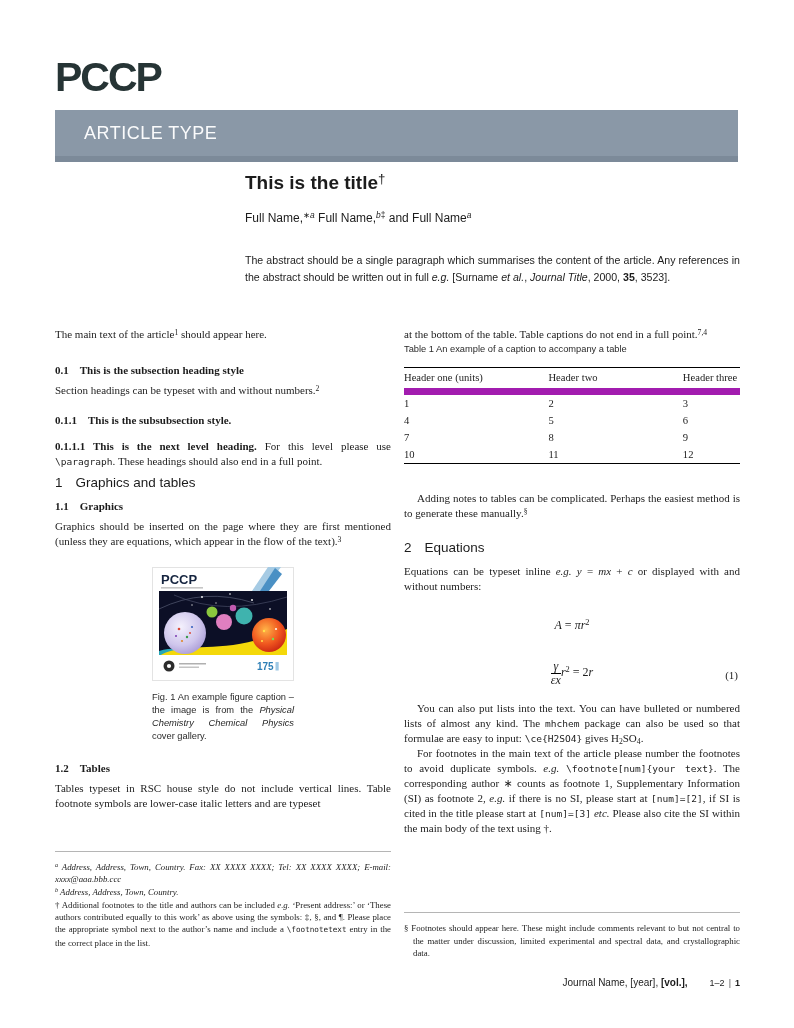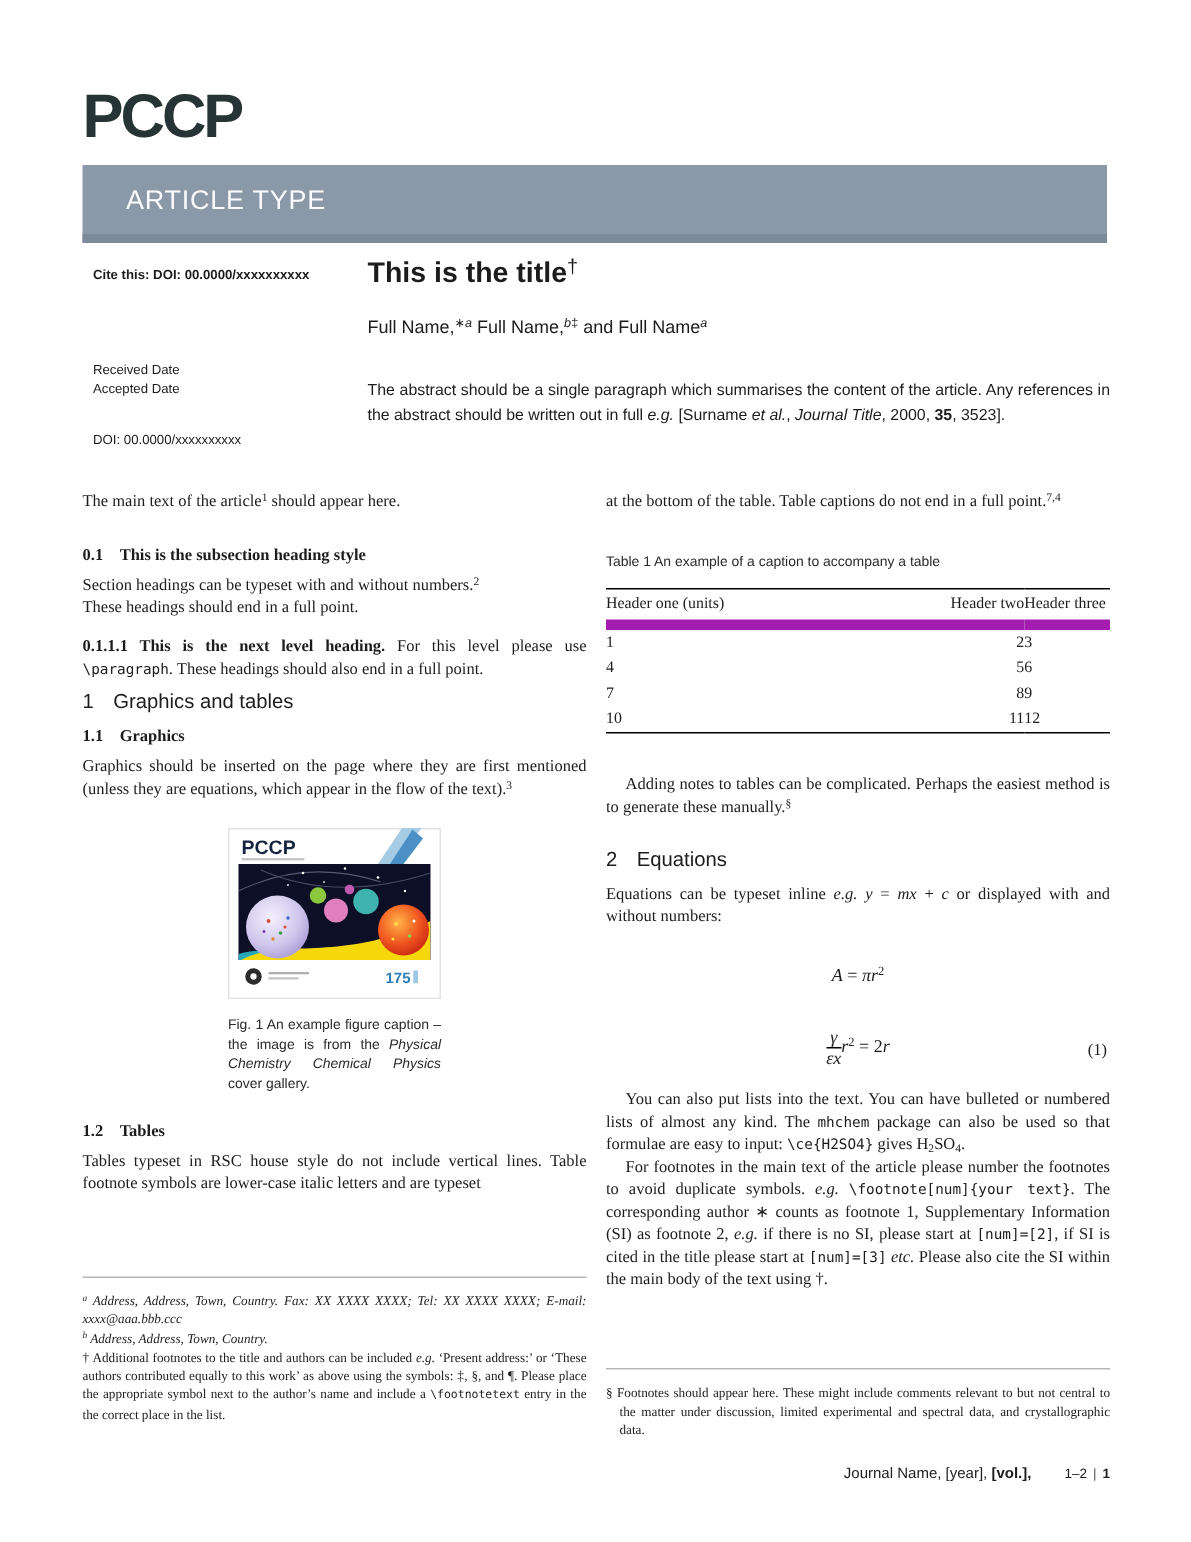--- a/index.html
+++ b/index.html
@@ -39,42 +39,42 @@
   .h-sub{font-weight:bold;font-size:11px;}
   .h-sub .h-num{display:inline-block;margin-right:11px;}
   .h-section{font-family:"Liberation Sans",sans-serif;font-size:13.5px;font-weight:normal;}
   .h-section .h-num{display:inline-block;margin-right:13px;}
   .m-h01{margin:21px 0 5px;}
   .m-h011{margin:15px 0 9px;}
   .m-run{margin-top:11px;}
   .m-sec1{margin:6px 0 9px;}
   .m-h11{margin:2px 0 5px;}
   .m-h12{margin:18px 0 5px;}
-  .m-tabcap{margin-top:25px;}
+  .m-tabcap{}
   .m-notes{margin-top:27px;}
   .m-sec2{margin:19px 0 9px;}
   
   .rt-it{font-style:italic;}
   .rt-bd{font-weight:bold;}
   .rt-sup{font-size:70%;position:relative;top:-.45em;line-height:0;}
   .rt-sub{font-size:70%;position:relative;top:.25em;line-height:0;}
   .rt-mono{font-family:"DejaVu Sans Mono",monospace;font-size:87%;}
   
   .figure-wrap{width:142px;margin:18px auto 10px;}
   .fig-caption{font-family:"Liberation Sans",sans-serif;font-size:9.3px;line-height:13px;
                text-align:justify;color:#2a2a2a;margin-top:6px;}
   
   .table-caption{font-family:"Liberation Sans",sans-serif;font-size:9.3px;color:#2a2a2a;}
   table.data{width:100%;border-collapse:collapse;margin-top:10px;font-size:10.6px;
              border-top:1.5px solid #000;border-bottom:1.5px solid #000;}
   table.data th{font-weight:normal;text-align:left;border-bottom:7px solid #a21caf;
                 padding:2px 0 3px;}
   table.data td{padding:1px 0;}
   table.data th:nth-child(1),table.data td:nth-child(1){width:43%;}
-  table.data th:nth-child(2),table.data td:nth-child(2){width:40%;text-align:right;}
+  table.data th:nth-child(2),table.data td:nth-child(2){width:40%;}
   table.data th:nth-child(3),table.data td:nth-child(3){width:17%;}
   
   .equation{text-align:center;font-size:12px;}
   .m-eq1{margin-top:24px;}
   .m-eq2{margin:27px 0 14px;position:relative;}
   .eq-num{position:absolute;right:2px;top:8px;font-size:11px;}
   .frac{display:inline-block;vertical-align:-0.7em;text-align:center;font-style:italic;}
   .frac .num{display:block;border-bottom:.9px solid #000;padding:0 2px;line-height:1.1;}
   .frac .den{display:block;line-height:1.1;}
   
@@ -94,42 +94,34 @@
 <body>
 
 <div class="page">
 
   <div class="logo">PCCP</div>
   <div class="banner">
     <div class="banner-label">ARTICLE TYPE</div>
   </div>
 
   <div class="masthead">
-    <div class="mh-left">
-      <div class="cite-line">Cite this: DOI: 00.0000/xxxxxxxxxx</div>
-      <div class="recv-block">
-        <div class="date-line">Received Date</div>
-        <div class="date-line">Accepted Date</div>
-      </div>
-      <div class="doi-line">DOI: 00.0000/xxxxxxxxxx</div>
-    </div>
     <div class="mh-right">
       <div class="article-title"><span>This is the title</span><span class="rt-sup">†</span></div>
       <div class="authors"><span>Full Name,</span><span class="rt-sup">∗</span><span class="rt-sup rt-it">a</span><span> Full Name,</span><span class="rt-sup rt-it">b</span><span class="rt-sup">‡</span><span> and Full Name</span><span class="rt-sup rt-it">a</span></div>
       <div class="abstract"><span>The abstract should be a single paragraph which summarises the content of the article.  Any references in the abstract should be written out in full </span><span class="rt-it">e.g.</span><span> [Surname </span><span class="rt-it">et al.</span><span>, </span><span class="rt-it">Journal Title</span><span>, 2000, </span><span class="rt-bd">35</span><span>, 3523].</span></div>
     </div>
   </div>
 
   <div class="col col-left">
     <p class="body"><span>The main text of the article</span><span class="rt-sup">1</span><span> should appear here.</span></p>
 
     <div class="h-sub m-h01"><span class="h-num">0.1</span><span>This is the subsection heading style</span></div>
     <p class="body"><span>Section headings can be typeset with and without numbers.</span><span class="rt-sup">2</span></p>
 
-    <p class="body">These headings should end in a full point.</p>
+    <div class="h-sub m-h011"><span class="h-num">0.1.1</span><span>This is the subsubsection style.</span></div>
 
     <p class="body m-run"><span class="rt-bd">0.1.1.1   This is the next level heading.</span><span>   For this level please use </span><span class="rt-mono">\paragraph</span><span>. These headings should also end in a full point.</span></p>
 
     <div class="h-section m-sec1"><span class="h-num">1</span><span>Graphics and tables</span></div>
 
     <div class="h-sub m-h11"><span class="h-num">1.1</span><span>Graphics</span></div>
     <p class="body"><span>Graphics should be inserted on the page where they are first mentioned (unless they are equations, which appear in the flow of the text).</span><span class="rt-sup">3</span></p>
 
     <div class="figure-wrap">
       <svg viewBox="0 0 142 114" width="142" height="114">

